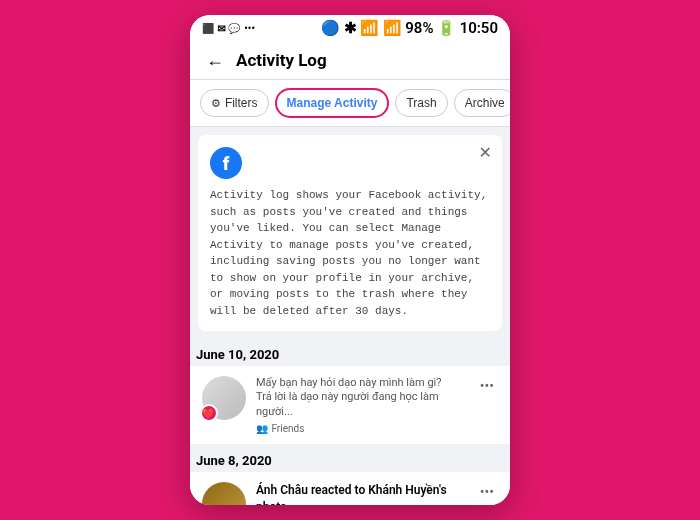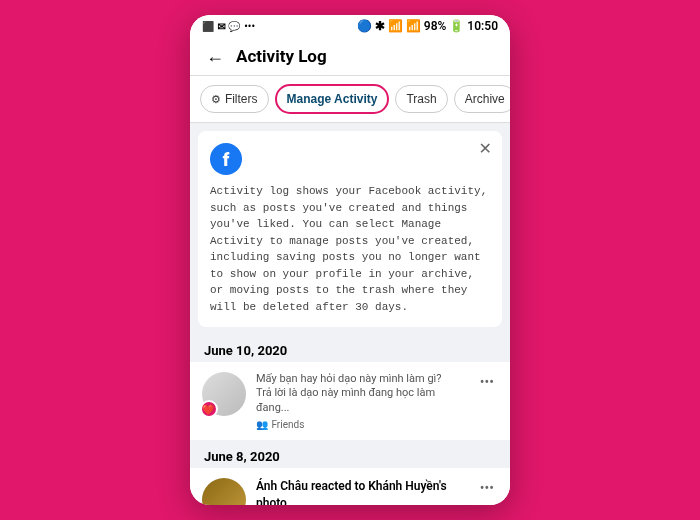--- a/index.html
+++ b/index.html
@@ -34,21 +34,21 @@
     }
     .status-left {
       display: flex;
       gap: 3px;
       align-items: center;
     }
     .status-right {
       display: flex;
       gap: 3px;
       align-items: flex-end;
-      font-size: 12px;
+      font-size: 15px;
     }
     .header {
       background: white;
       padding: 8px 16px;
       display: flex;
       align-items: center;
       border-bottom: 1px solid #ddd;
     }
     .back-arrow {
       font-size: 18px;
@@ -79,21 +79,21 @@
       cursor: pointer;
       white-space: nowrap;
       color: #333;
       display: flex;
       align-items: center;
       gap: 4px;
     }
     .tab-btn.active {
       border: 2px solid #e0176a;
       font-weight: 600;
-      color: #0c4a6e;
+      color: #3b82f6;
     }
     .filter-icon {
       font-size: 11px;
     }
     .content {
       flex: 1;
       overflow-y: auto;
       background: #f0f2f5;
     }
     .welcome-card {
@@ -131,21 +131,21 @@
       color: #000;
       margin-bottom: 6px;
     }
     .welcome-text {
       font-size: 11px;
       color: #444;
       line-height: 1.5;
       font-family: Liberation Mono, monospace;
     }
     .date-header {
-      padding: 8px 14px 4px;
+      padding: 8px 6px 4px;
       font-size: 13px;
       font-weight: 700;
       color: #000;
     }
     .activity-item {
       background: white;
       padding: 10px 12px;
       display: flex;
       align-items: flex-start;
       gap: 10px;
@@ -266,21 +266,21 @@
 
     <div class="date-header">June 10, 2020</div>
 
     <div class="activity-item">
       <div class="avatar-wrap">
         <div class="avatar avatar-1"></div>
         <div class="reaction-badge">❤️</div>
       </div>
       <div class="item-content">
         <div class="item-sub">Mấy bạn hay hỏi dạo này mình làm gì?</div>
-        <div class="item-sub">Trả lời là dạo này mình đang học làm đang...</div>
+        <div class="item-sub">Trả lời là dạo này người đang học làm người...</div>
         <div class="item-privacy">
           <span class="privacy-icon">👥</span>
           <span>Friends</span>
         </div>
       </div>
       <span class="more-btn">•••</span>
     </div>
 
     <div class="date-header">June 8, 2020</div>
 

